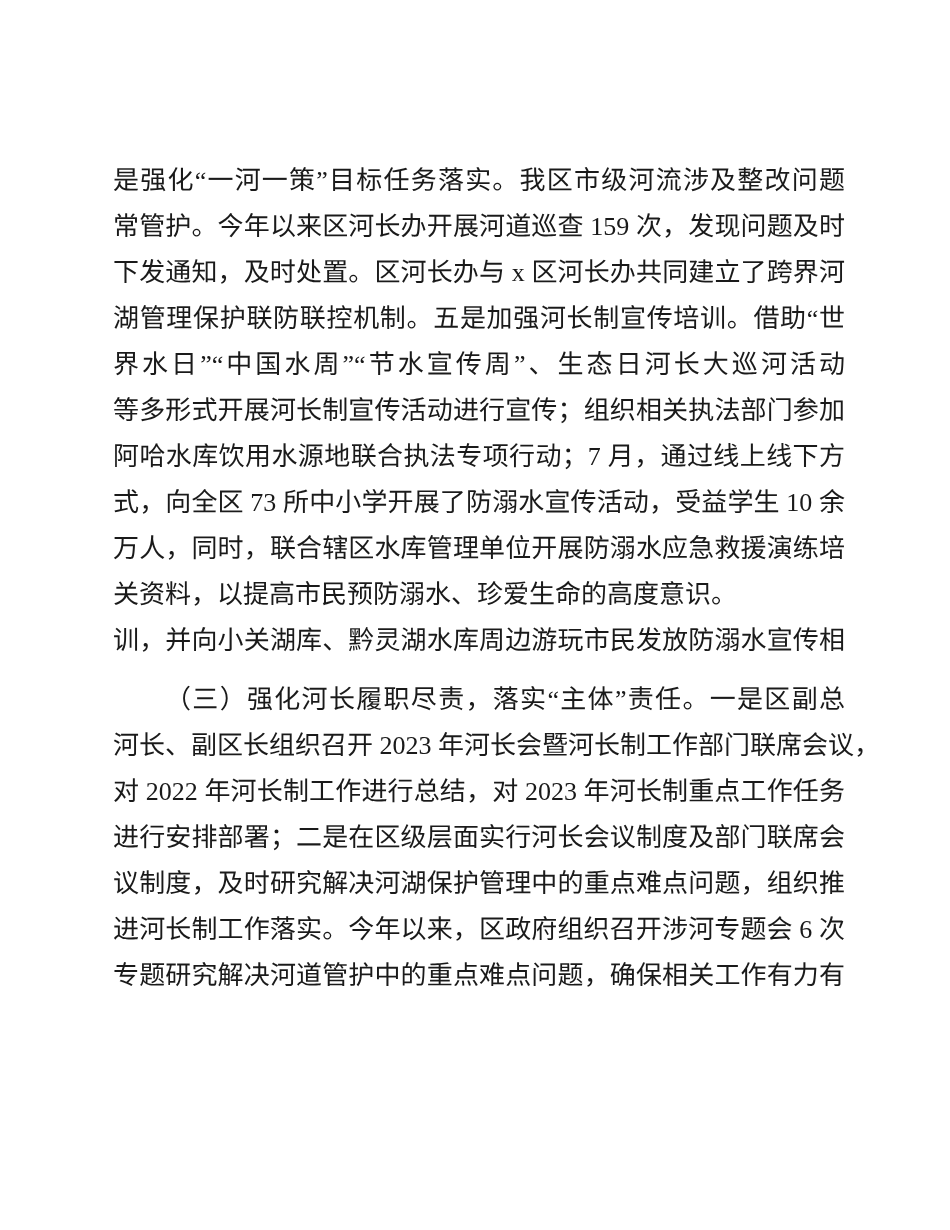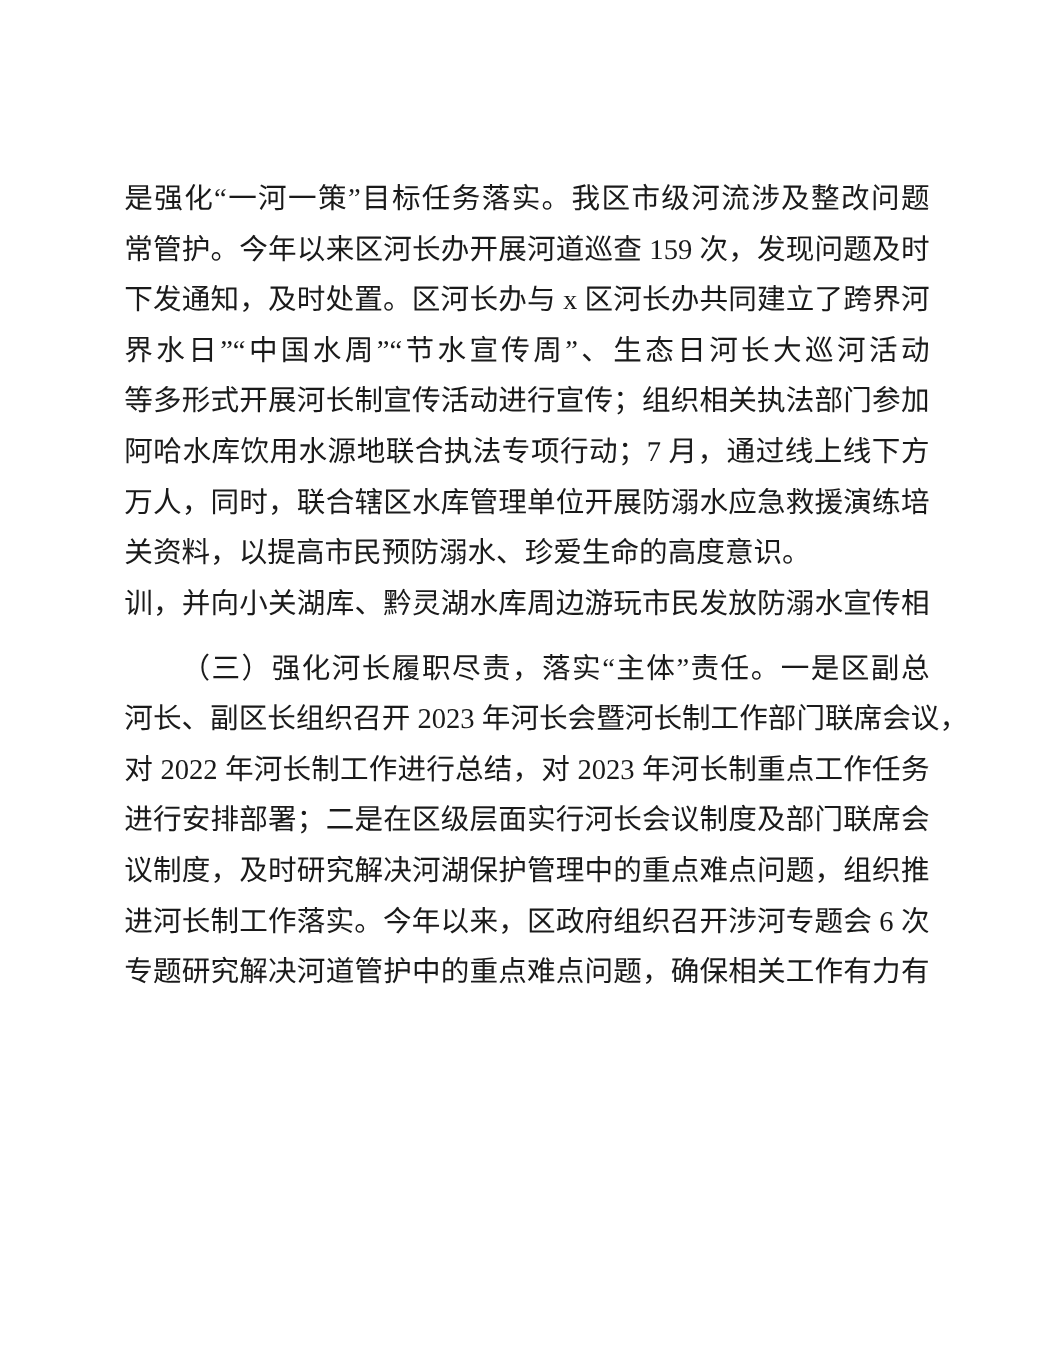--- a/index.html
+++ b/index.html
@@ -45,23 +45,25 @@
   }
 </style>
 </head>
 <body>
 
 <div class="page" style="background: rgb(255, 255, 255); color: rgb(26, 26, 26);">
     <div class="paragraph">
       <div class="doc-line"><span>是强化“一河一策”目标任务落实。我区市级河流涉及整改问题</span></div>
       <div class="doc-line"><span>常管护。今年以来区河长办开展河道巡查 159 次，发现问题及时</span></div>
       <div class="doc-line"><span>下发通知，及时处置。区河长办与 x 区河长办共同建立了跨界河</span></div>
+      <div class="doc-line"><span>湖管理保护联防联控机制。五是加强河长制宣传培训。借助“世</span></div>
       <div class="doc-line"><span>界水日”“中国水周”“节水宣传周”、生态日河长大巡河活动</span></div>
       <div class="doc-line"><span>等多形式开展河长制宣传活动进行宣传；组织相关执法部门参加</span></div>
       <div class="doc-line"><span>阿哈水库饮用水源地联合执法专项行动；7 月，通过线上线下方</span></div>
+      <div class="doc-line"><span>式，向全区 73 所中小学开展了防溺水宣传活动，受益学生 10 余</span></div>
       <div class="doc-line"><span>万人，同时，联合辖区水库管理单位开展防溺水应急救援演练培</span></div>
       <div class="doc-line last-left"><span>关资料，以提高市民预防溺水、珍爱生命的高度意识。</span></div>
       <div class="doc-line"><span>训，并向小关湖库、黔灵湖水库周边游玩市民发放防溺水宣传相</span></div>
     </div>
     <div class="paragraph">
       <div class="doc-line indent"><span class="bold">（三）强化河长履职尽责，落实“主体”责任。</span><span>一是区副总</span></div>
       <div class="doc-line hanging"><span>河长、副区长组织召开 2023 年河长会暨河长制工作部门联席会议，</span></div>
       <div class="doc-line"><span>对 2022 年河长制工作进行总结，对 2023 年河长制重点工作任务</span></div>
       <div class="doc-line"><span>进行安排部署；二是在区级层面实行河长会议制度及部门联席会</span></div>
       <div class="doc-line"><span>议制度，及时研究解决河湖保护管理中的重点难点问题，组织推</span></div>

